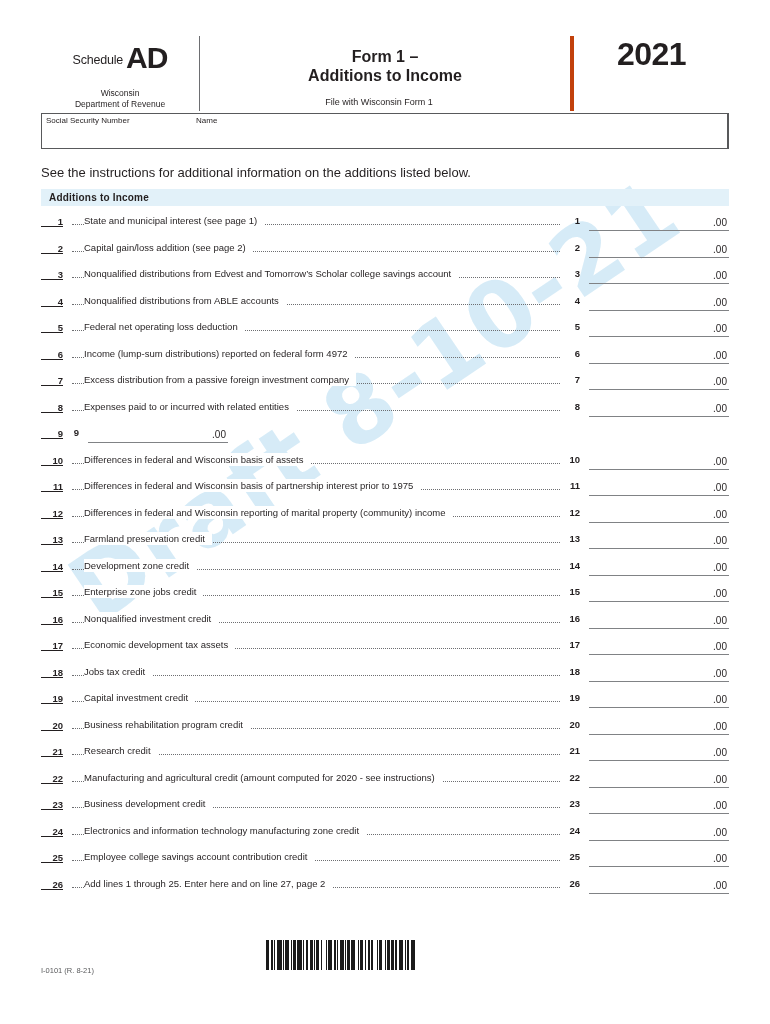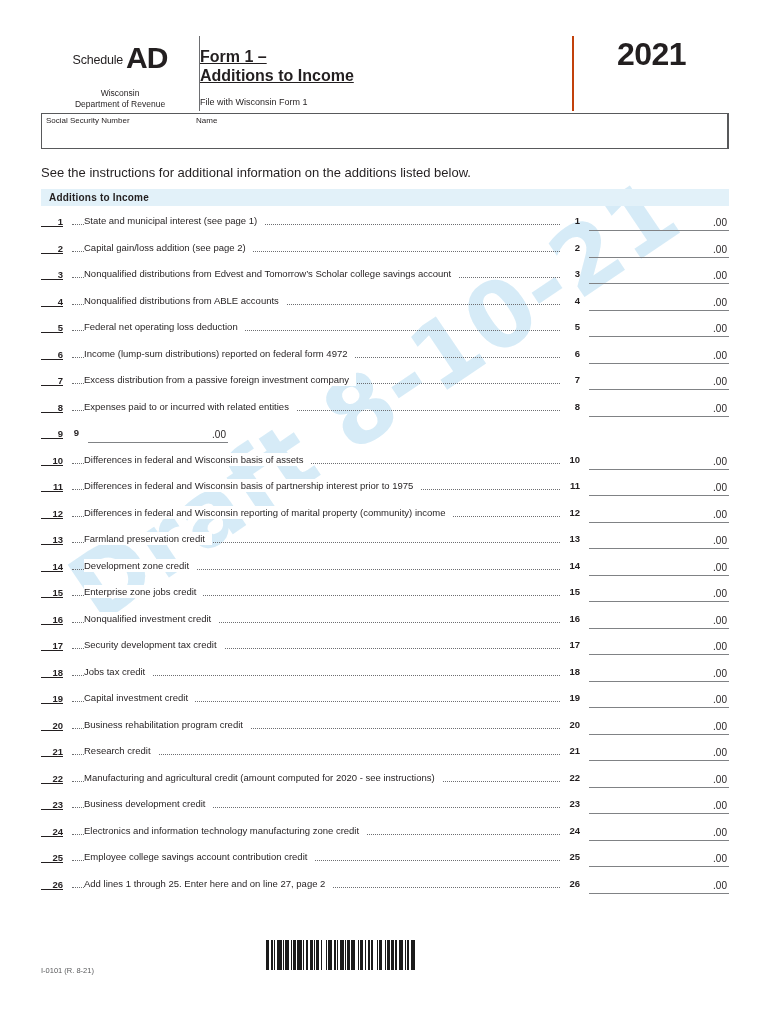--- a/index.html
+++ b/index.html
@@ -39,23 +39,22 @@
     display:flex;align-items:flex-end;justify-content:center;
     padding-top:9px;
   }
   .sched-word{font-size:12.5px;font-weight:normal;line-height:1;padding-bottom:4px;letter-spacing:-.2px;}
   .sched-code{font-size:30px;font-weight:bold;line-height:.85;letter-spacing:-1px;padding-left:3px;}
   .agency{
     position:absolute;left:0;right:0;bottom:1px;
     font-size:8.5px;line-height:11px;color:#231f20;
   }
   .hdr-mid{
-    flex:1;position:relative;
-    border-right:2px solid #c2410c;
-    text-decoration:underline;
+    flex:1;position:relative;text-align:center;
+    border-right:4px solid #c2410c;
   }
   .form-title{
     padding-top:11px;font-size:16px;font-weight:bold;line-height:19px;
   }
   .file-with{
     position:absolute;left:0;right:12px;bottom:4px;
     font-size:9px;color:#231f20;
   }
   .hdr-right{
     width:155px;display:flex;align-items:flex-start;justify-content:center;
@@ -335,21 +334,21 @@
           <div class="r-no">16</div>
           <div class="r-desc"><span class="leader"></span><span class="txt-wrap"><span class="txt">Nonqualified investment credit</span></span></div>
           <div class="r-no2">16</div>
           <div class="r-amt">
             <input class="amt-input" type="text" style="">
             <span class="cents">.00</span>
           </div>
         </div>
         <div class="row">
           <div class="r-no">17</div>
-          <div class="r-desc"><span class="leader"></span><span class="txt-wrap"><span class="txt">Security development tax credit</span></span></div>
+          <div class="r-desc"><span class="leader"></span><span class="txt-wrap"><span class="txt">Economic development tax assets</span></span></div>
           <div class="r-no2">17</div>
           <div class="r-amt">
             <input class="amt-input" type="text" style="">
             <span class="cents">.00</span>
           </div>
         </div>
         <div class="row">
           <div class="r-no">18</div>
           <div class="r-desc"><span class="leader"></span><span class="txt-wrap"><span class="txt">Jobs tax credit</span></span></div>
           <div class="r-no2">18</div>

